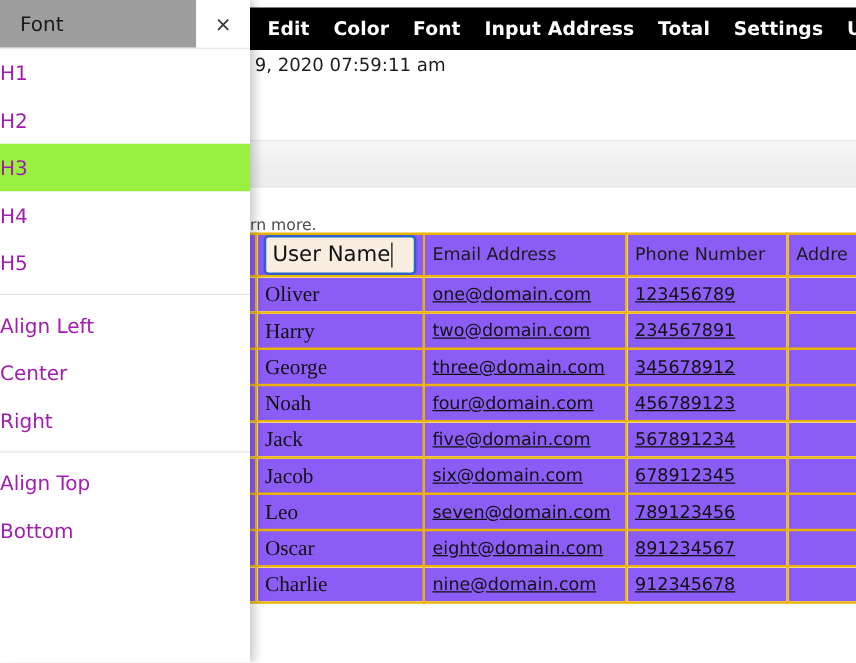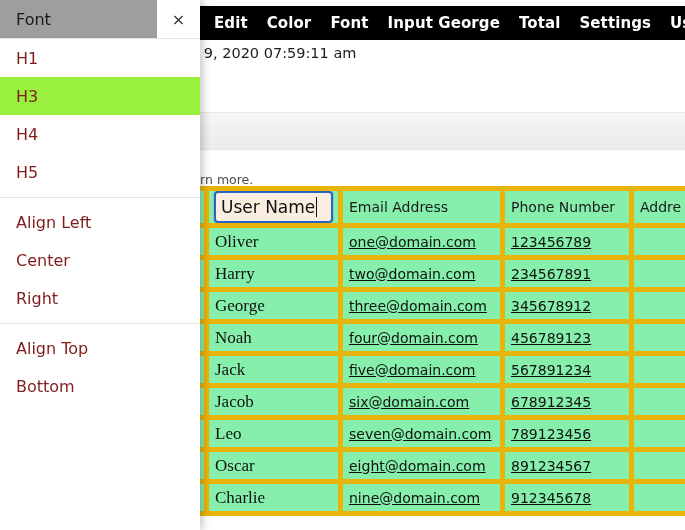--- a/index.html
+++ b/index.html
@@ -89,24 +89,24 @@
     top: 186px;
     width: 560px;
   }
   table#data-table {
     border-collapse: collapse;
     table-layout: fixed;
     width: 560px;
     font-family: "DejaVu Sans", "Liberation Sans", sans-serif;
   }
   table#data-table td {
-    border: 5px solid #eab308;
+    border: 2px solid #eab308;
     padding: 0 6px;
     vertical-align: middle;
-    background: #86efac;
+    background: #8b5cf6;
     overflow: hidden;
     white-space: nowrap;
   }
   
   col.col-handle  { width: 36px; }
   col.col-name    { width: 134px; }
   col.col-email   { width: 162px; }
   col.col-phone   { width: 129px; }
   col.col-address { width: 99px; }
 
@@ -205,43 +205,42 @@
   #panel-header-rule {
     height: 1px;
     background: #e2e2e2;
     width: 100%;
   }
   .panel-list { list-style: none; margin: 0; padding: 0; }
   .panel-item {
     height: 38px;
     display: flex;
     align-items: center;
-    padding-left: 16px;
     font-size: 16px;
-    color: #7f1d1d;
+    color: #a21caf;
     cursor: pointer;
     box-sizing: border-box;
   }
   .panel-item.selected { background: #9af03f; }
   .panel-sep {
     height: 1px;
     background: #e4e4e4;
     margin: 6px 0 5px 0;
   }
 </style>
 </head>
 <body>
 
 <div id="app-root">
 
   <div id="menu-bar">
       <div class="menu-item">Edit</div>
       <div class="menu-item">Color</div>
       <div class="menu-item">Font</div>
-      <div class="menu-item">Input George</div>
+      <div class="menu-item">Input Address</div>
       <div class="menu-item">Total</div>
       <div class="menu-item">Settings</div>
       <div class="menu-item">Users</div>
     </div>
 
   <div id="date-line">ember 9, 2020 07:59:11 am</div>
 
   <div id="toolbar-band"></div>
 
   <div id="hint-text">ght to learn more.</div>
@@ -339,20 +338,21 @@
 
 <div id="font-panel">
   <div id="panel-header">
     <div id="panel-title">Font</div>
     <div id="panel-close">×</div>
   </div>
   <div id="panel-header-rule"></div>
   <div id="panel-groups">
       <ul class="panel-list">
         <li class="panel-item">H1</li>
+        <li class="panel-item">H2</li>
         <li class="panel-item selected" style="background: rgb(154, 240, 63);">H3</li>
         <li class="panel-item">H4</li>
         <li class="panel-item">H5</li>
       </ul>
       <div class="panel-sep"></div>
       <ul class="panel-list">
         <li class="panel-item">Align Left</li>
         <li class="panel-item">Center</li>
         <li class="panel-item">Right</li>
       </ul>

